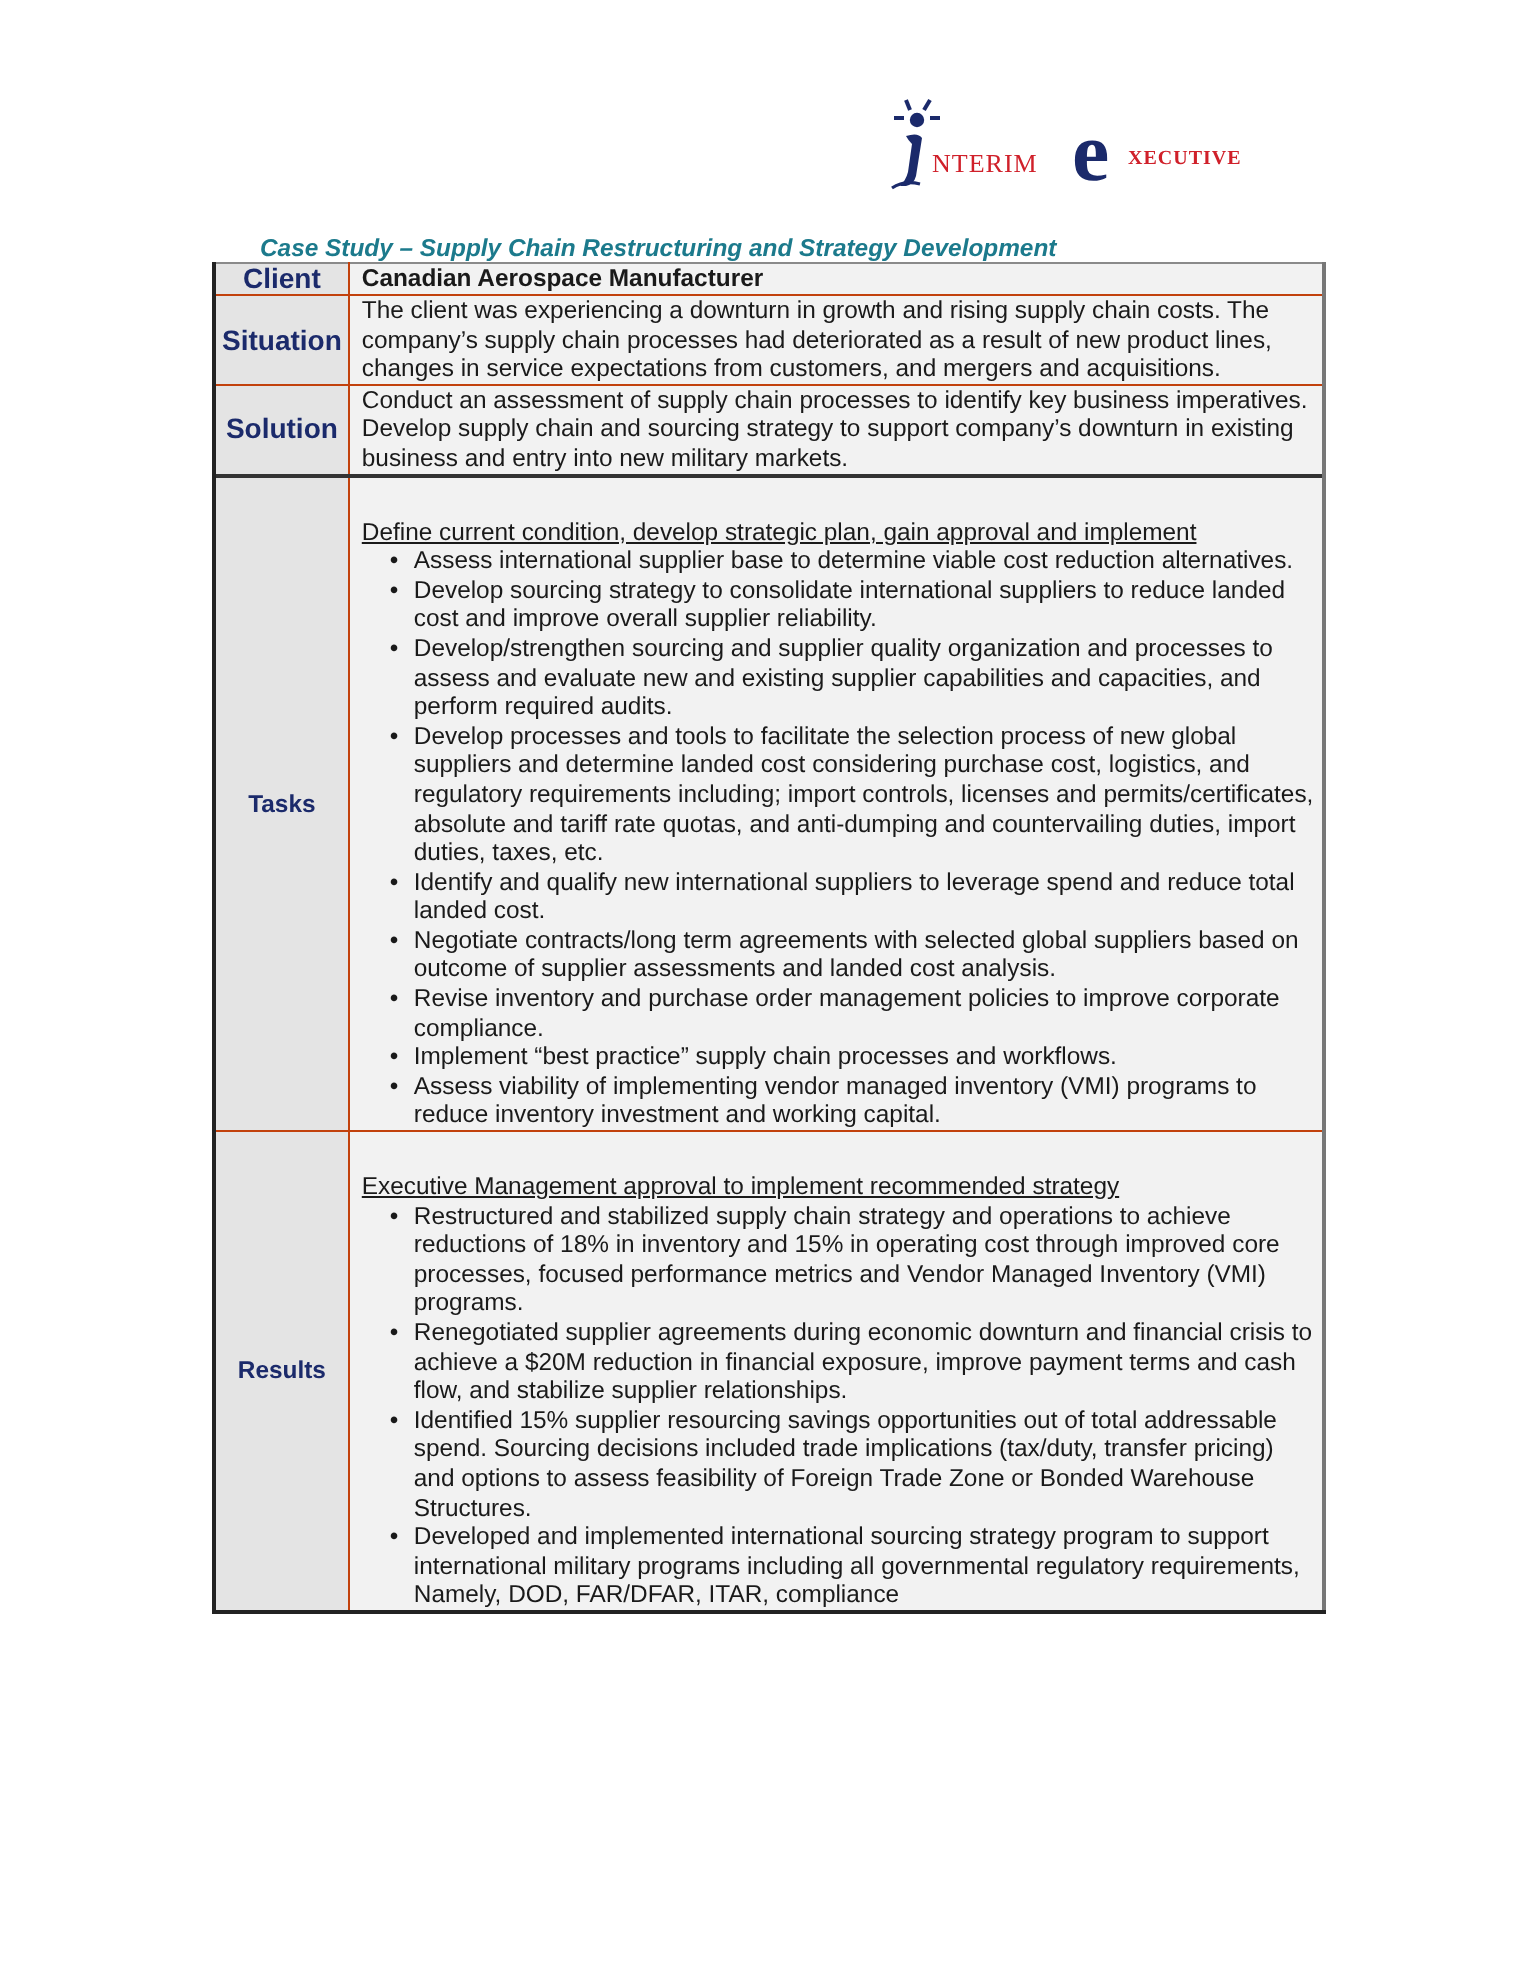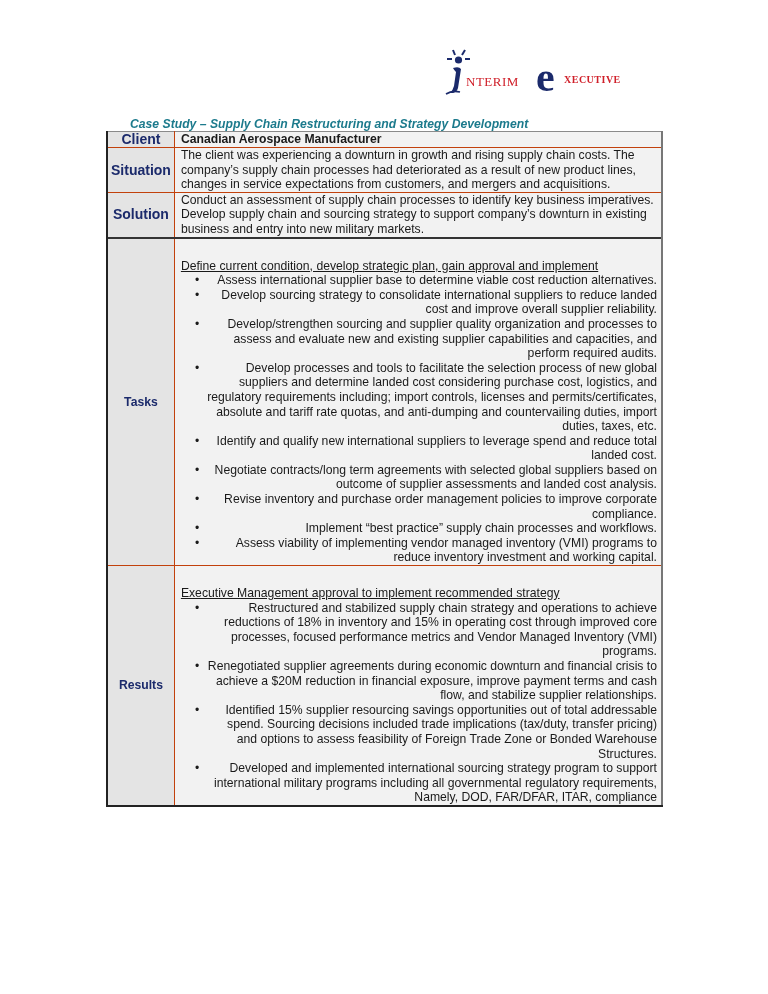--- a/index.html
+++ b/index.html
@@ -17,21 +17,21 @@
   table.cs td { border: 1px solid #c2410c; vertical-align: middle; background: #f2f2f2; padding: 0 4px 0 6px; }
   table.cs td.lbl { width: 52px; background: #e4e4e4; text-align: center; font-weight: bold; color: #1b2a6b; padding: 0 3px; border-left: 2px solid #222; }
   table.cs tr:last-child td { border-bottom: 2px solid #222; }
   table.cs tr td:last-child { border-right: 2px solid #777; }
   table.cs tr.top td { border-top: 1px solid #8a8a8a; }
   table.cs tr.thick-top td { border-top: 2px solid #333; }
   .lbl.big { font-size: 14px; }
   .lbl.small { font-size: 14px; }
   .client-val { font-weight: bold; }
   .sec-head { font-weight: normal; text-decoration: underline; margin-top: 20px; }
-  ul.bl { margin: 0; padding: 0 0 0 26px; list-style: none; text-align: right; }
+  ul.bl { margin: 0; padding: 0 0 0 26px; list-style: none; }
   ul.bl li { position: relative; padding-left: 0; }
   ul.bl li::before { content: "\2022"; position: absolute; left: -12px; top: 0; }
   .cell-top { vertical-align: top !important; }
 </style>
 </head>
 <body>
 
 <div class="logo">
   <svg class="i-mark" viewBox="0 0 30 48" width="30" height="48">
     <line x1="9" y1="2" x2="11" y2="7" stroke="#1b2a6b" stroke-width="2"></line>

